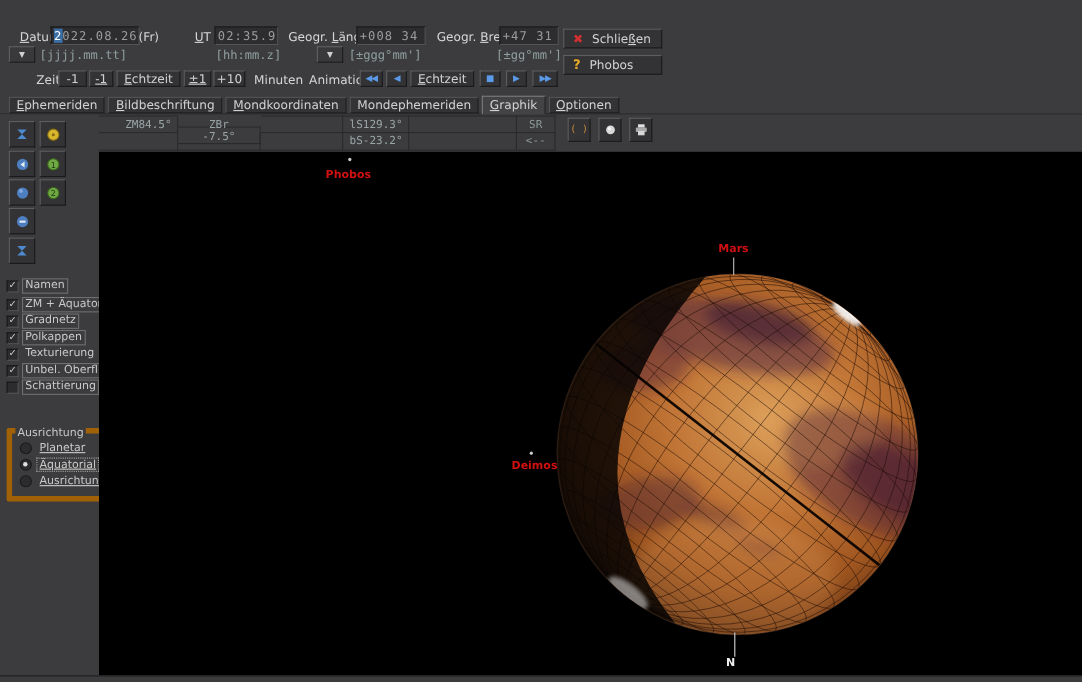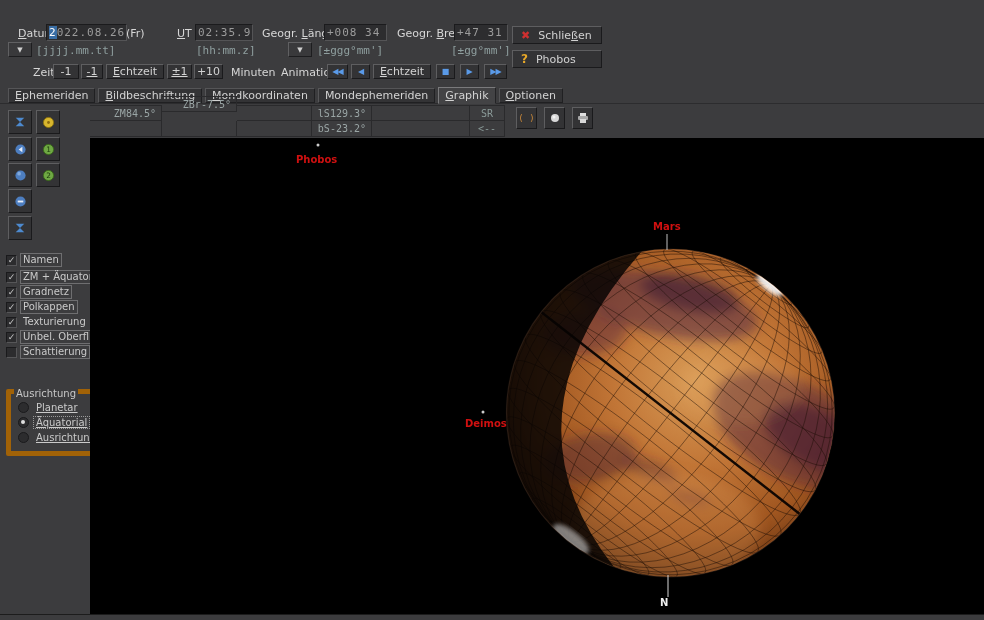--- a/index.html
+++ b/index.html
@@ -109,21 +109,21 @@
     <div class="tab"><span><span class="u">M</span><span>ondkoordinaten</span></span></div>
     <div class="tab"><span><span class="u"></span><span>Mondephemeriden</span></span></div>
     <div class="tab active"><span><span class="u">G</span><span>raphik</span></span></div>
     <div class="tab"><span><span class="u">O</span><span>ptionen</span></span></div>
   </div>
 
   <div class="cell" style="left:88px;top:105px;width:74px;border-left:1px solid #2a2a2c;">
       <span>ZM</span>
       <span>84.5°</span>
     </div>
-  <div class="cell" style="left:162px;top:96px;width:75px;">
+  <div class="cell" style="left:162px;top:115px;width:75px;flex-direction:column;">
       <span>ZBr</span>
       <span>-7.5°</span>
     </div>
   <div class="cell" style="left:237px;top:105px;width:75px;"></div>
   <div class="cell" style="left:312px;top:105px;width:60px;">
       <span>lS</span>
       <span>129.3°</span>
     </div>
   <div class="cell" style="left:372px;top:105px;width:98px;"></div>
   <div class="cell ctr" style="left:470px;top:105px;width:35px;">SR</div>

